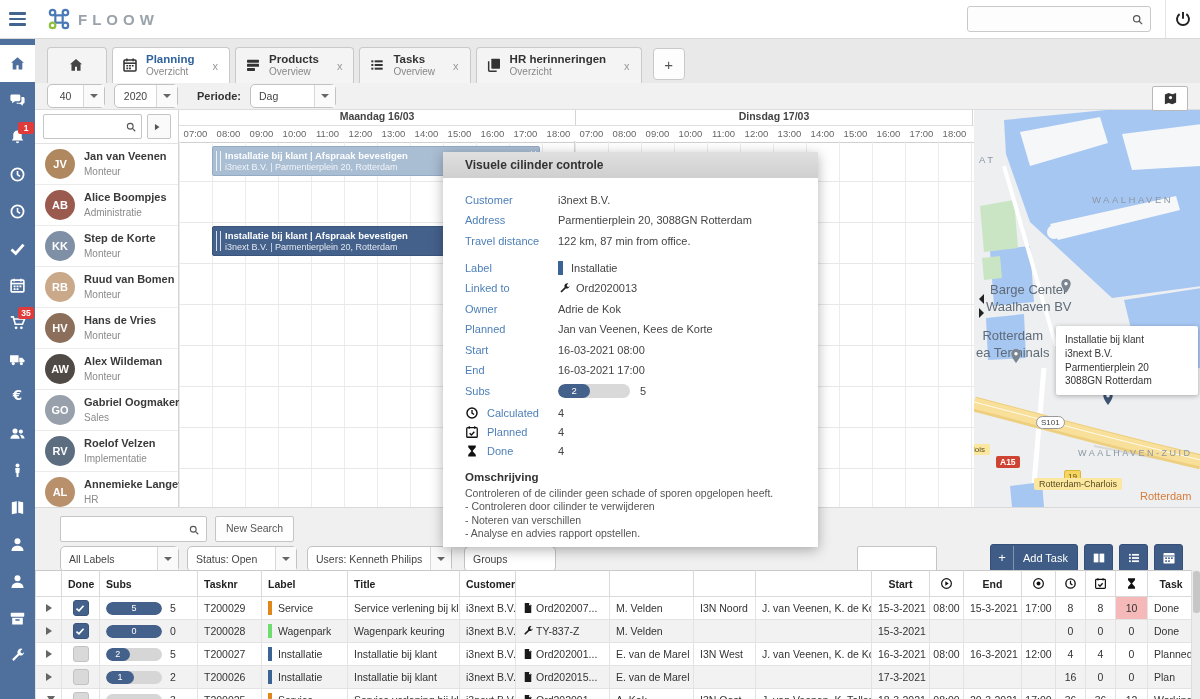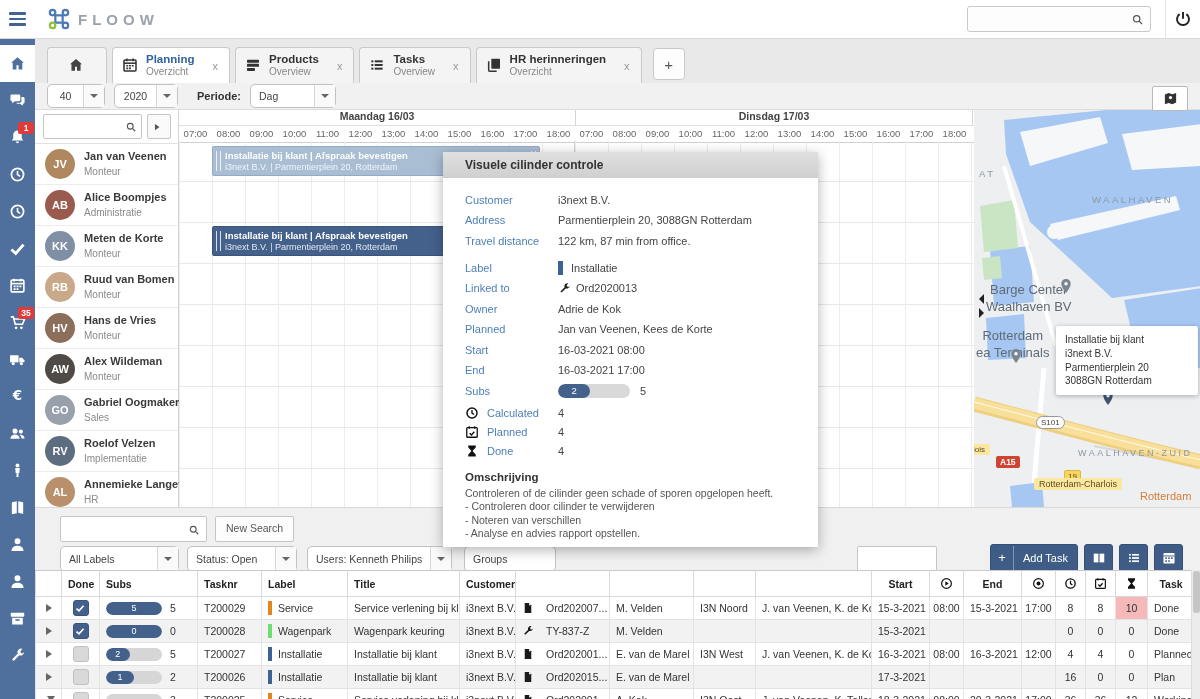--- a/index.html
+++ b/index.html
@@ -139,21 +139,21 @@
   .exp.open{border:4px solid transparent;border-top:6px solid #666;margin-top:3px;}
   .cb{display:inline-block;width:14px;height:14px;border-radius:3px;background:#d9d9d9;border:1px solid #c2c2c2;vertical-align:middle;position:relative;cursor:pointer;}
   .cb.on{background:#44618c;border-color:#3a547c;}
   .cb .ic{position:absolute;left:1.5px;top:1.5px;width:10px;height:10px;color:#fff;}
   .subswrap{display:flex;align-items:center;gap:8px;}
   .subsbar{width:56px;height:13px;background:#d6d6d6;border-radius:7px;position:relative;overflow:hidden;flex:none;}
   .subsfill{position:absolute;left:0;top:0;bottom:0;background:#44618c;border-radius:7px;color:#fff;font-size:9px;text-align:center;line-height:13px;}
   .subscount{font-size:10.5px;color:#333;}
   .lab{display:flex;align-items:center;gap:6px;}
   .labbar{width:4px;height:14px;display:inline-block;flex:none;}
-  .doccell{display:flex;align-items:center;gap:12px;}
+  .doccell{display:flex;align-items:center;gap:2px;}
   .doccell .ic{width:12px;height:12px;color:#1a1a1a;flex:none;}
   .tbl-scroll{position:absolute;right:0;top:62px;width:9px;height:132px;background:#ececec;border-left:1px solid #ddd;}
   .tbl-scroll i{display:block;width:7px;height:42px;background:#c6c6c6;margin:1px auto;border-radius:3px;}
 </style>
 </head>
 <body>
 
 <div id="app">
   <header class="topbar">
     <div class="burger">
@@ -405,21 +405,21 @@
               <div class="emp-row">
                 <span class="avatar" style="background:#b0885f">JV</span>
                 <span><span class="emp-name">Jan van Veenen</span><br><span class="emp-role">Monteur</span></span>
               </div>
               <div class="emp-row">
                 <span class="avatar" style="background:#9a5a4e">AB</span>
                 <span><span class="emp-name">Alice Boompjes</span><br><span class="emp-role">Administratie</span></span>
               </div>
               <div class="emp-row">
                 <span class="avatar" style="background:#7f8fa5">KK</span>
-                <span><span class="emp-name">Meten de Korte</span><br><span class="emp-role">Monteur</span></span>
+                <span><span class="emp-name">Step de Korte</span><br><span class="emp-role">Monteur</span></span>
               </div>
               <div class="emp-row">
                 <span class="avatar" style="background:#c9a989">RB</span>
                 <span><span class="emp-name">Ruud van Bomen</span><br><span class="emp-role">Monteur</span></span>
               </div>
               <div class="emp-row">
                 <span class="avatar" style="background:#8c6f5a">HV</span>
                 <span><span class="emp-name">Hans de Vries</span><br><span class="emp-role">Monteur</span></span>
               </div>
               <div class="emp-row">
@@ -508,21 +508,21 @@
             <path d="M30,56 L82,236" stroke="#fff" stroke-width="4" fill="none"></path>
             <path d="M70,258 L58,397" stroke="#fff" stroke-width="5" fill="none"></path>
             <path d="M120,336 C160,344 200,352 227,356" stroke="#d8d8d8" stroke-width="2" fill="none"></path>
             <path d="M0,294 C70,312 140,332 227,352" stroke="#eecf7f" stroke-width="15" fill="none"></path>
             <path d="M0,293 C70,311 140,331 227,351" stroke="#f9e09a" stroke-width="11" fill="none"></path>
             <path d="M0,292 C70,310 150,332 227,350" stroke="#fff" stroke-width="1" fill="none" opacity=".8"></path>
             <polygon points="36,376 68,372 70,397 38,397" fill="#a7c7f3"></polygon>
           </svg>
           <span class="m-label" style="left:118px;top:84px">WAALHAVEN</span>
           <span class="m-label" style="left:104px;top:338px;font-size:9px">WAALHAVEN-ZUID</span>
-          <span class="m-label" style="left:5px;top:58px">AT</span>
+          <span class="m-label" style="left:5px;top:44px">AT</span>
           <div class="m-place" style="left:12px;top:172px"><span>Barge Center</span><br><span>Waalhaven BV</span></div>
           <div class="m-place" style="left:2px;top:218px"><span>Rotterdam</span><br><span>ea Terminals</span></div>
           <span class="m-pin" style="left:84px;top:168px;width:15px;height:15px;color:#7a8590"><svg class="ic" viewBox="0 0 24 24">
                 <path d="M12 1.5c-3.9 0-7 3.1-7 7 0 5.2 7 14 7 14s7-8.8 7-14c0-3.9-3.1-7-7-7z"></path>
                 <circle cx="12" cy="8.5" r="2.6" fill="#fff"></circle>
               </svg></span>
           <span class="m-pin" style="left:34px;top:238px;width:15px;height:15px;color:#7a8590"><svg class="ic" viewBox="0 0 24 24">
                 <path d="M12 1.5c-3.9 0-7 3.1-7 7 0 5.2 7 14 7 14s7-8.8 7-14c0-3.9-3.1-7-7-7z"></path>
                 <circle cx="12" cy="8.5" r="2.6" fill="#fff"></circle>
               </svg></span>

